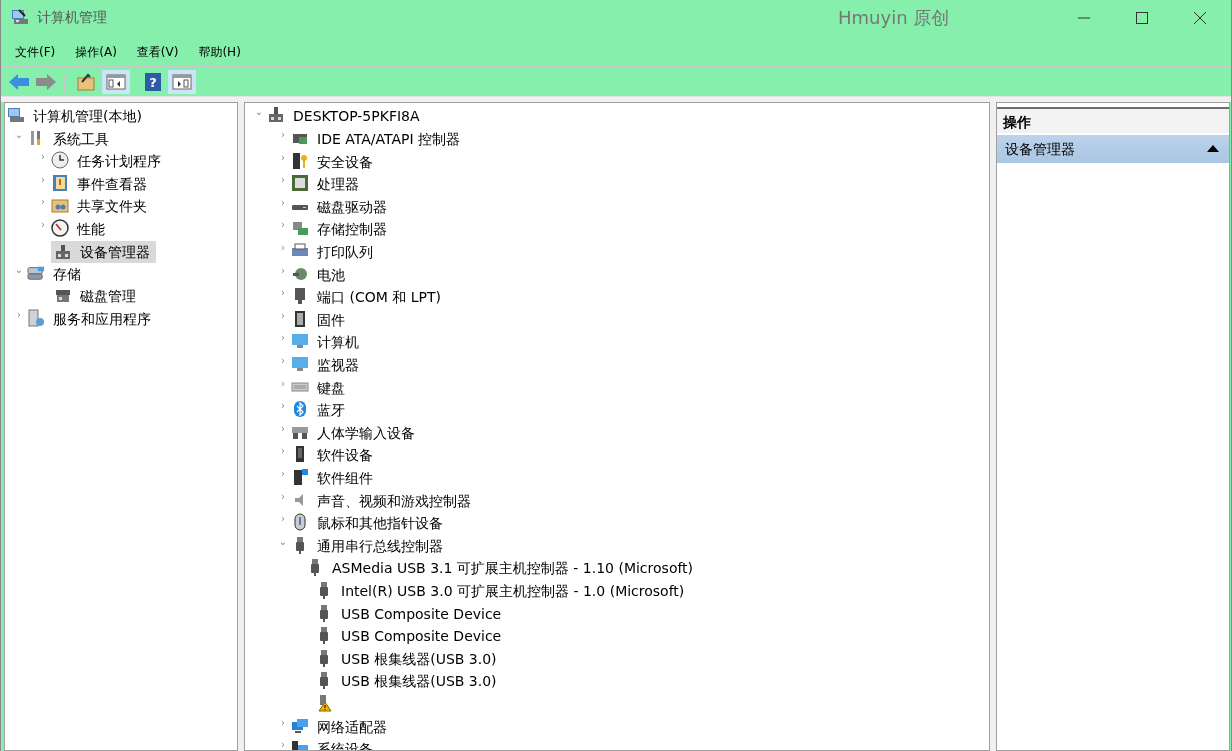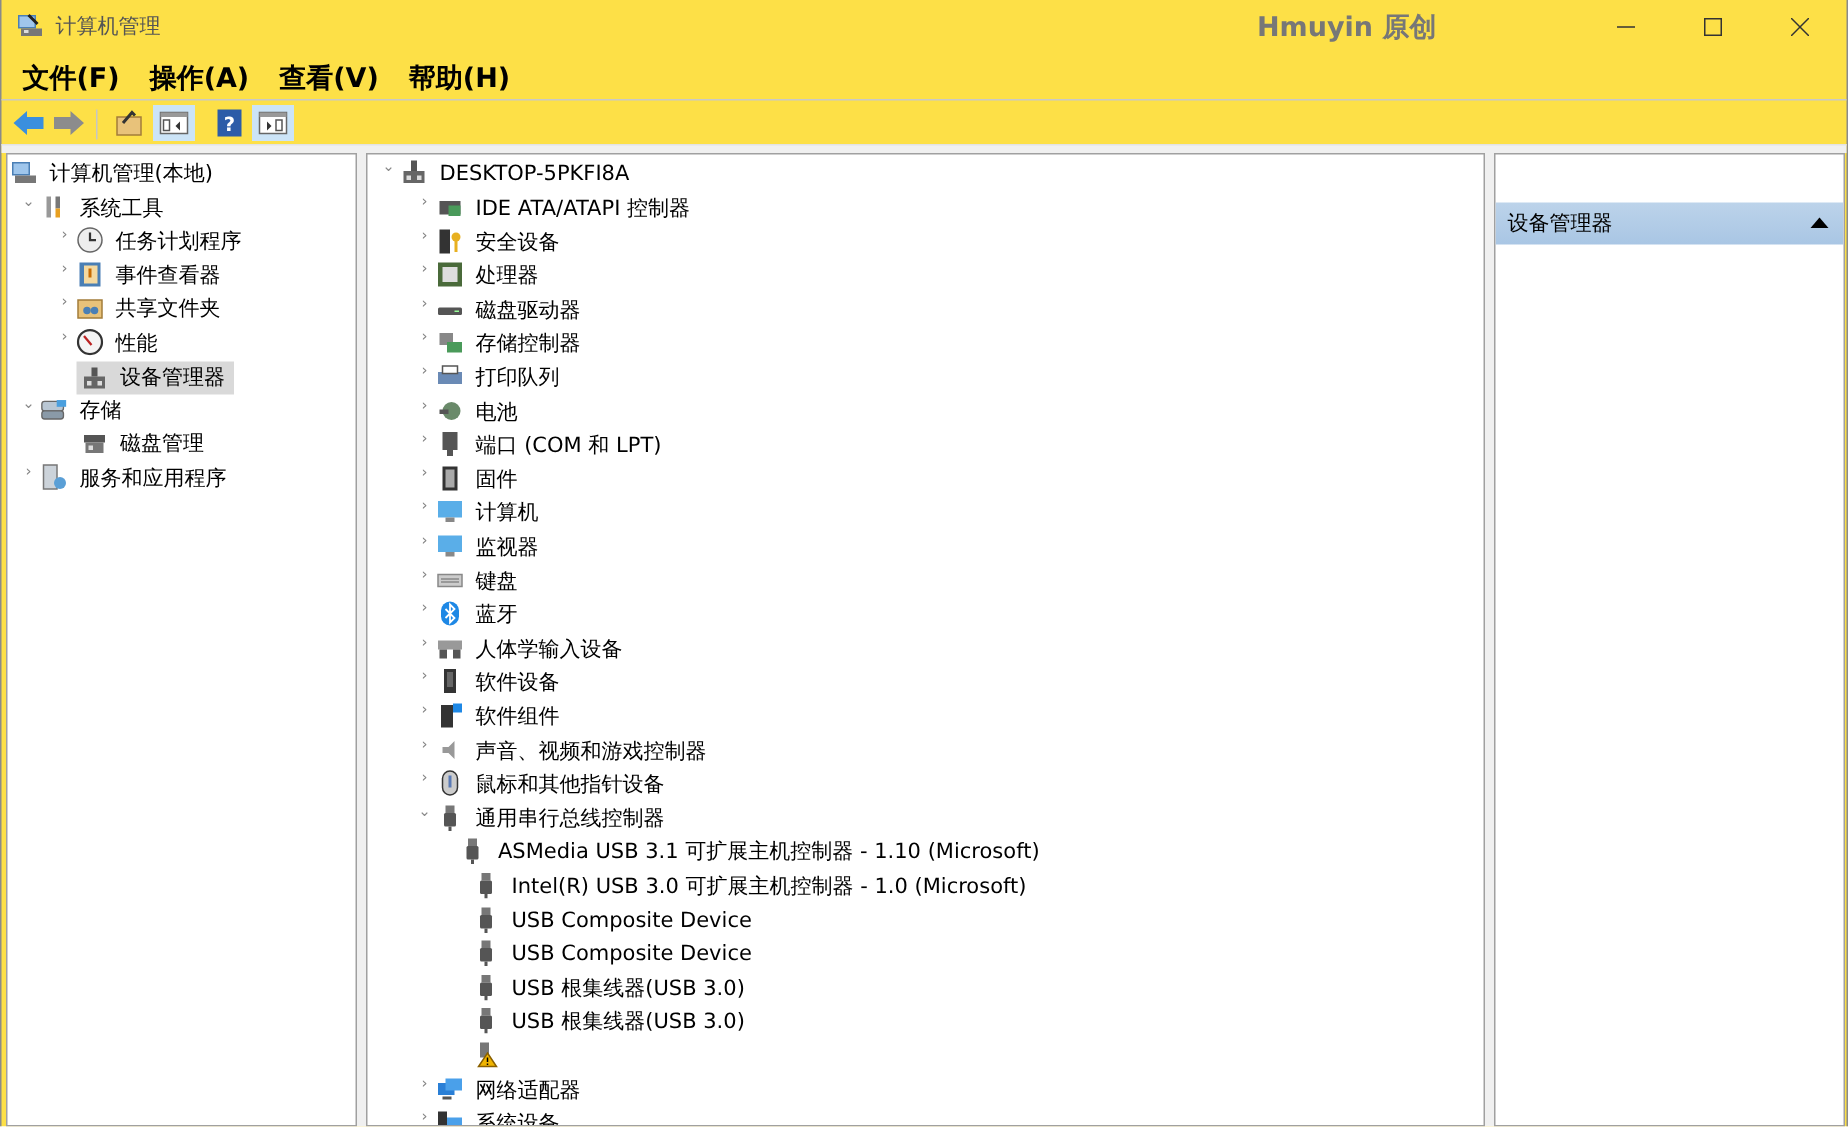--- a/index.html
+++ b/index.html
@@ -1,33 +1,33 @@
 <!DOCTYPE html>
 <html><head>
 <meta charset="utf-8">
 <style>
   * { box-sizing: border-box; margin: 0; padding: 0; }
   html, body { width: 1232px; height: 751px; overflow: hidden; background: #fff; }
   body { font-family: "DejaVu Sans", "Liberation Sans", sans-serif; font-size: 14px; color: #000; position: relative; }
 
-  .window { position: absolute; left: 0; top: 0; width: 1232px; height: 751px; background: #fde047; border-left: 1px solid #8a8a8a; border-right: 1px solid #8a8a8a; }
+  .window { position: absolute; left: 0; top: 0; width: 1232px; height: 751px; background: #86efac; border-left: 1px solid #8a8a8a; border-right: 1px solid #8a8a8a; }
 
   
   .titlebar { position: absolute; left: 0; top: 0; width: 100%; height: 36px; }
   .titlebar .app-icon { position: absolute; left: 10px; top: 8px; width: 18px; height: 18px; }
   .titlebar .title { position: absolute; left: 36px; top: 9px; font-size: 14px; color: #555; }
-  .titlebar .watermark { position: absolute; left: 837px; top: 6px; font-size: 18px; color: #777; font-weight: bold; }
+  .titlebar .watermark { position: absolute; left: 837px; top: 6px; font-size: 18px; color: #777; }
   .win-btn { position: absolute; top: 0; width: 46px; height: 36px; display: flex; align-items: center; justify-content: center; color: #333; cursor: pointer; }
   .win-btn.min { left: 1060px; }
   .win-btn.max { left: 1118px; }
   .win-btn.close { left: 1176px; }
 
   
   .menubar { position: absolute; left: 0; top: 40px; height: 25px; display: flex; }
-  .menubar .menu-item { padding: 0 7px; font-size: 18px; line-height: 25px; margin-left: 6px; cursor: pointer; font-weight: bold; }
+  .menubar .menu-item { padding: 0 7px; font-size: 12px; line-height: 25px; margin-left: 6px; cursor: pointer; }
   .menubar .menu-item:first-child { margin-left: 7px; }
 
   .menu-sep { position: absolute; left: 0; top: 66px; width: 100%; height: 1px; background: #c8c8c8; }
 
   
   .toolbar { position: absolute; left: 0; top: 67px; height: 30px; width: 100%; }
   .tb-btn { position: absolute; top: 3px; width: 24px; height: 24px; display: flex; align-items: center; justify-content: center; }
   .tb-btn.pressed { background: #cce4f7; }
   .tb-sep { position: absolute; left: 63px; top: 6px; width: 1px; height: 20px; background: #c6c6c6; }
 
@@ -559,18 +559,19 @@
               <rect x="7" y="6" width="10" height="10" fill="#4aa0ea"></rect>
             </svg>
           </span>
           <span class="lbl">系统设备</span>
         </div>
       </div>
   </div>
   <div class="splitter s2"></div>
 
   <div class="pane right">
+    <div class="act-header">操作</div>
     <div class="act-group">
       <span>设备管理器</span>
       <span class="tri"></span>
     </div>
   </div>
 </div>
 
 </body></html>

